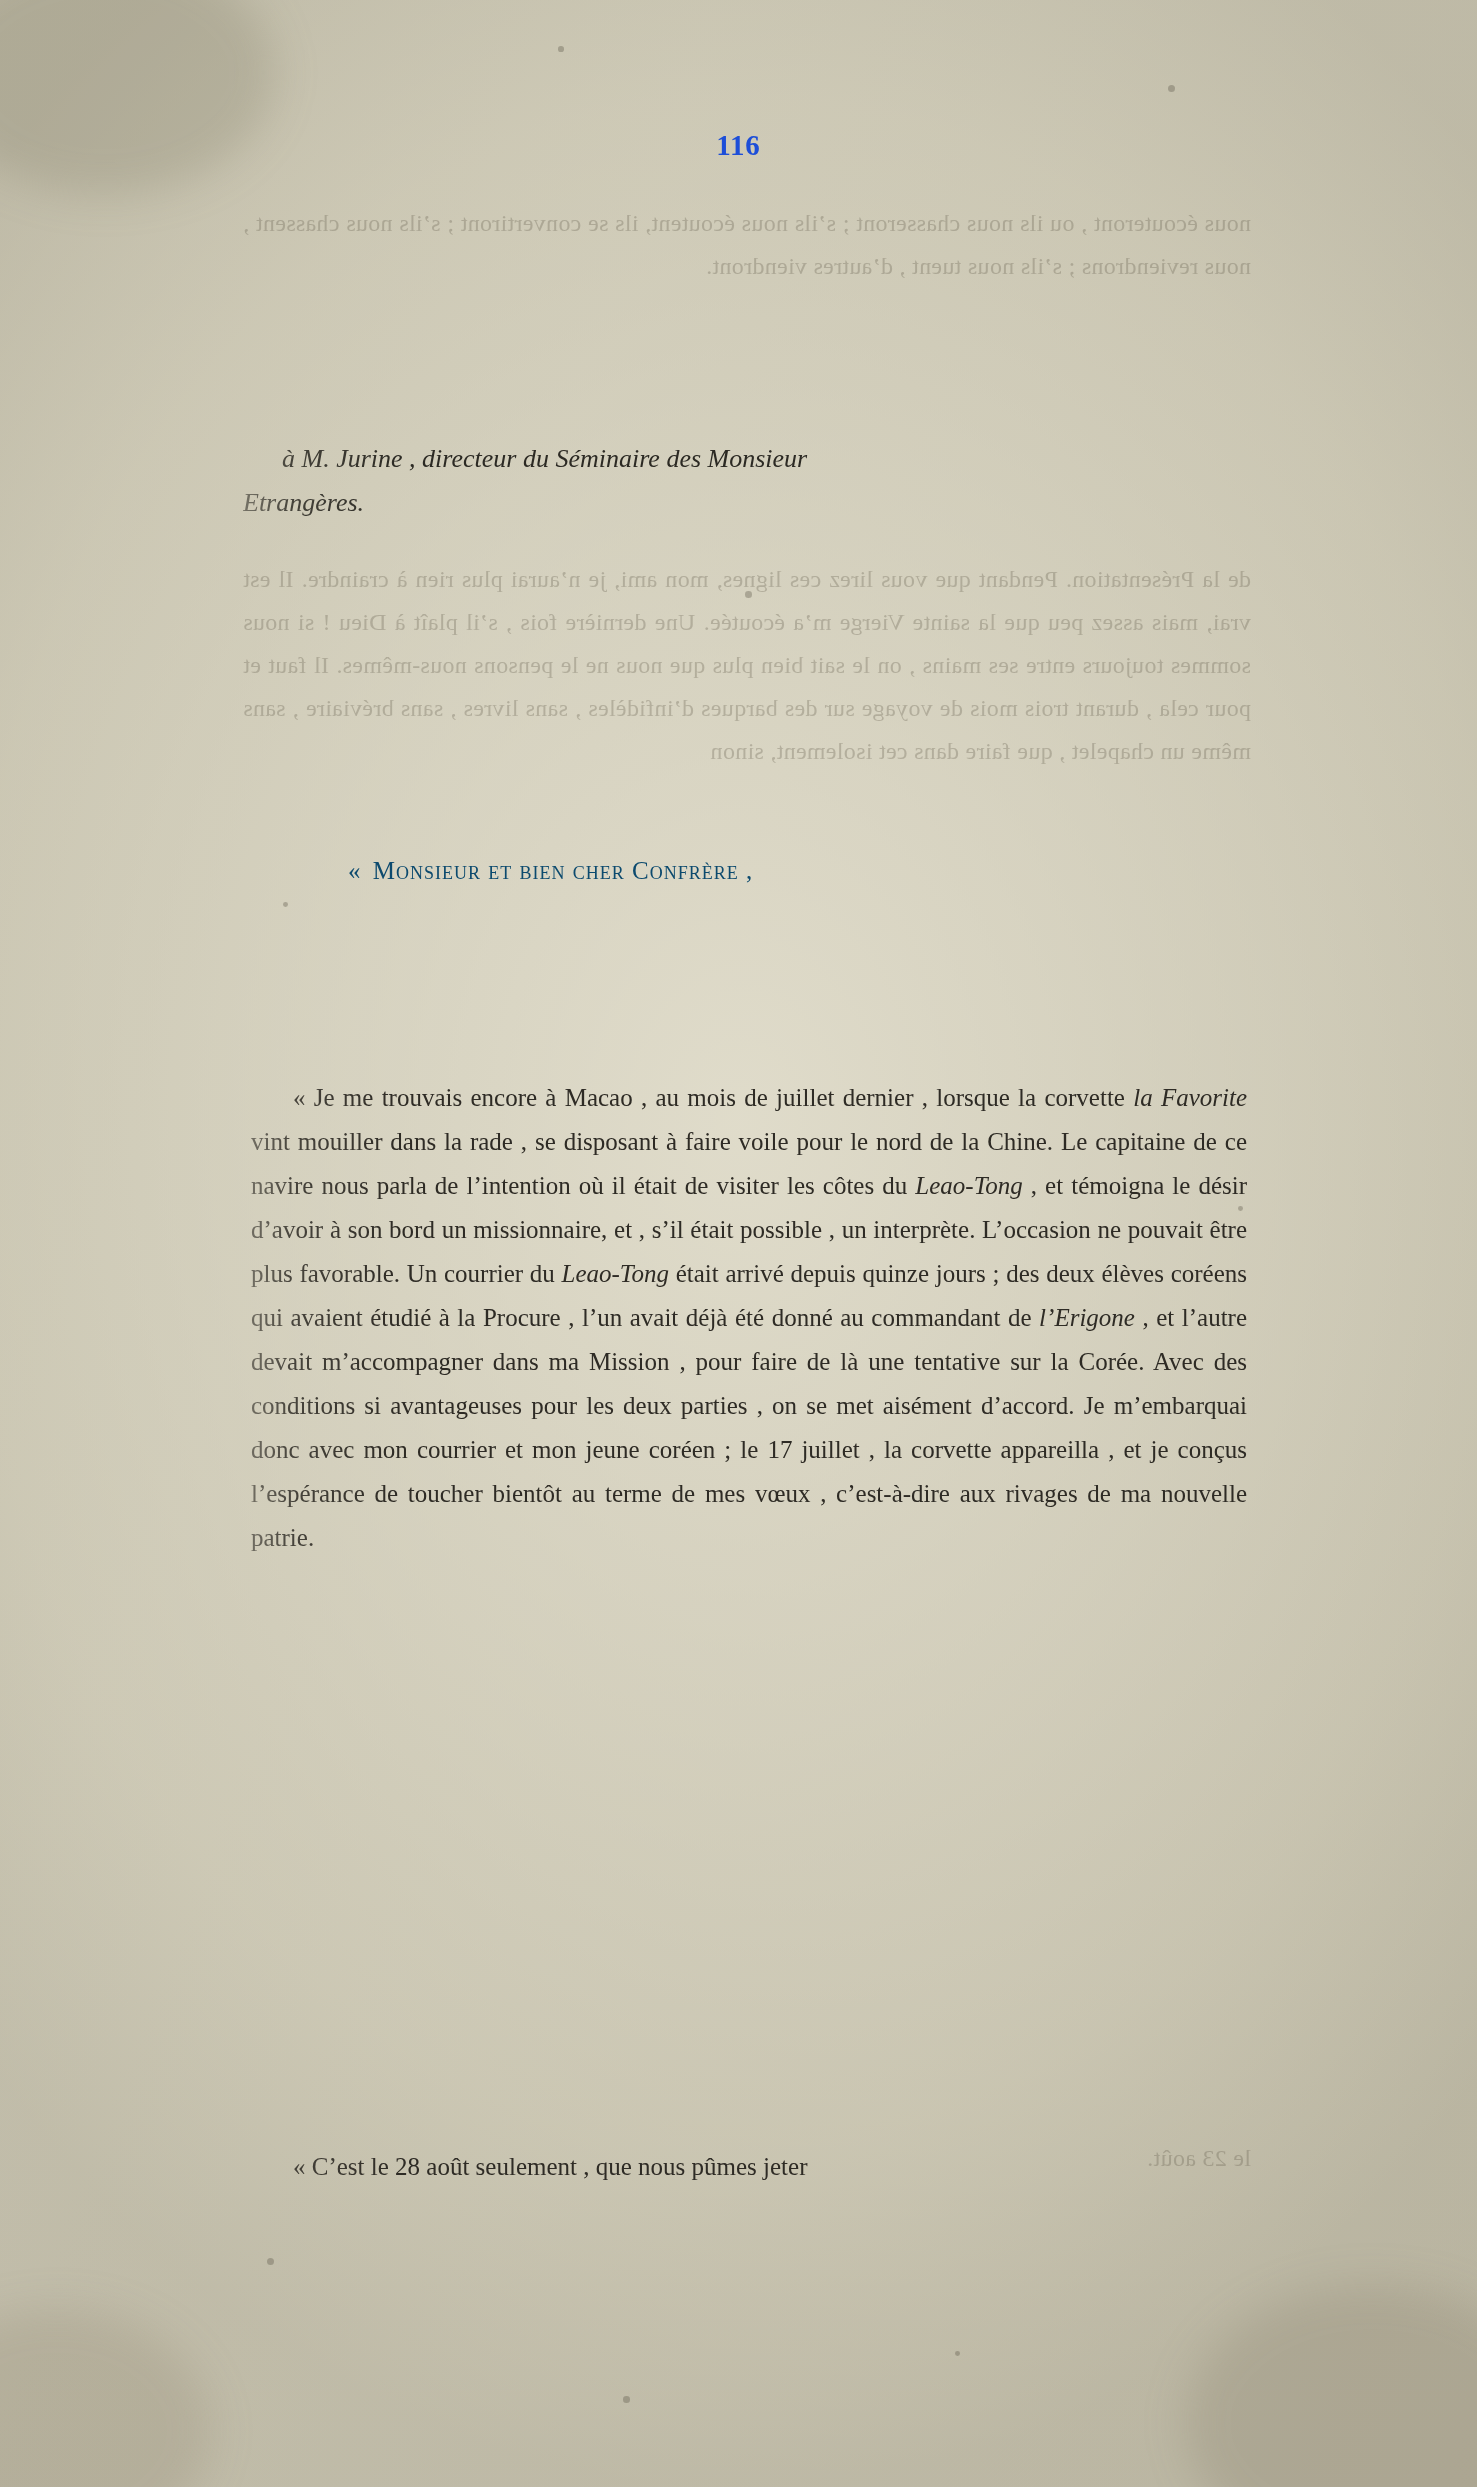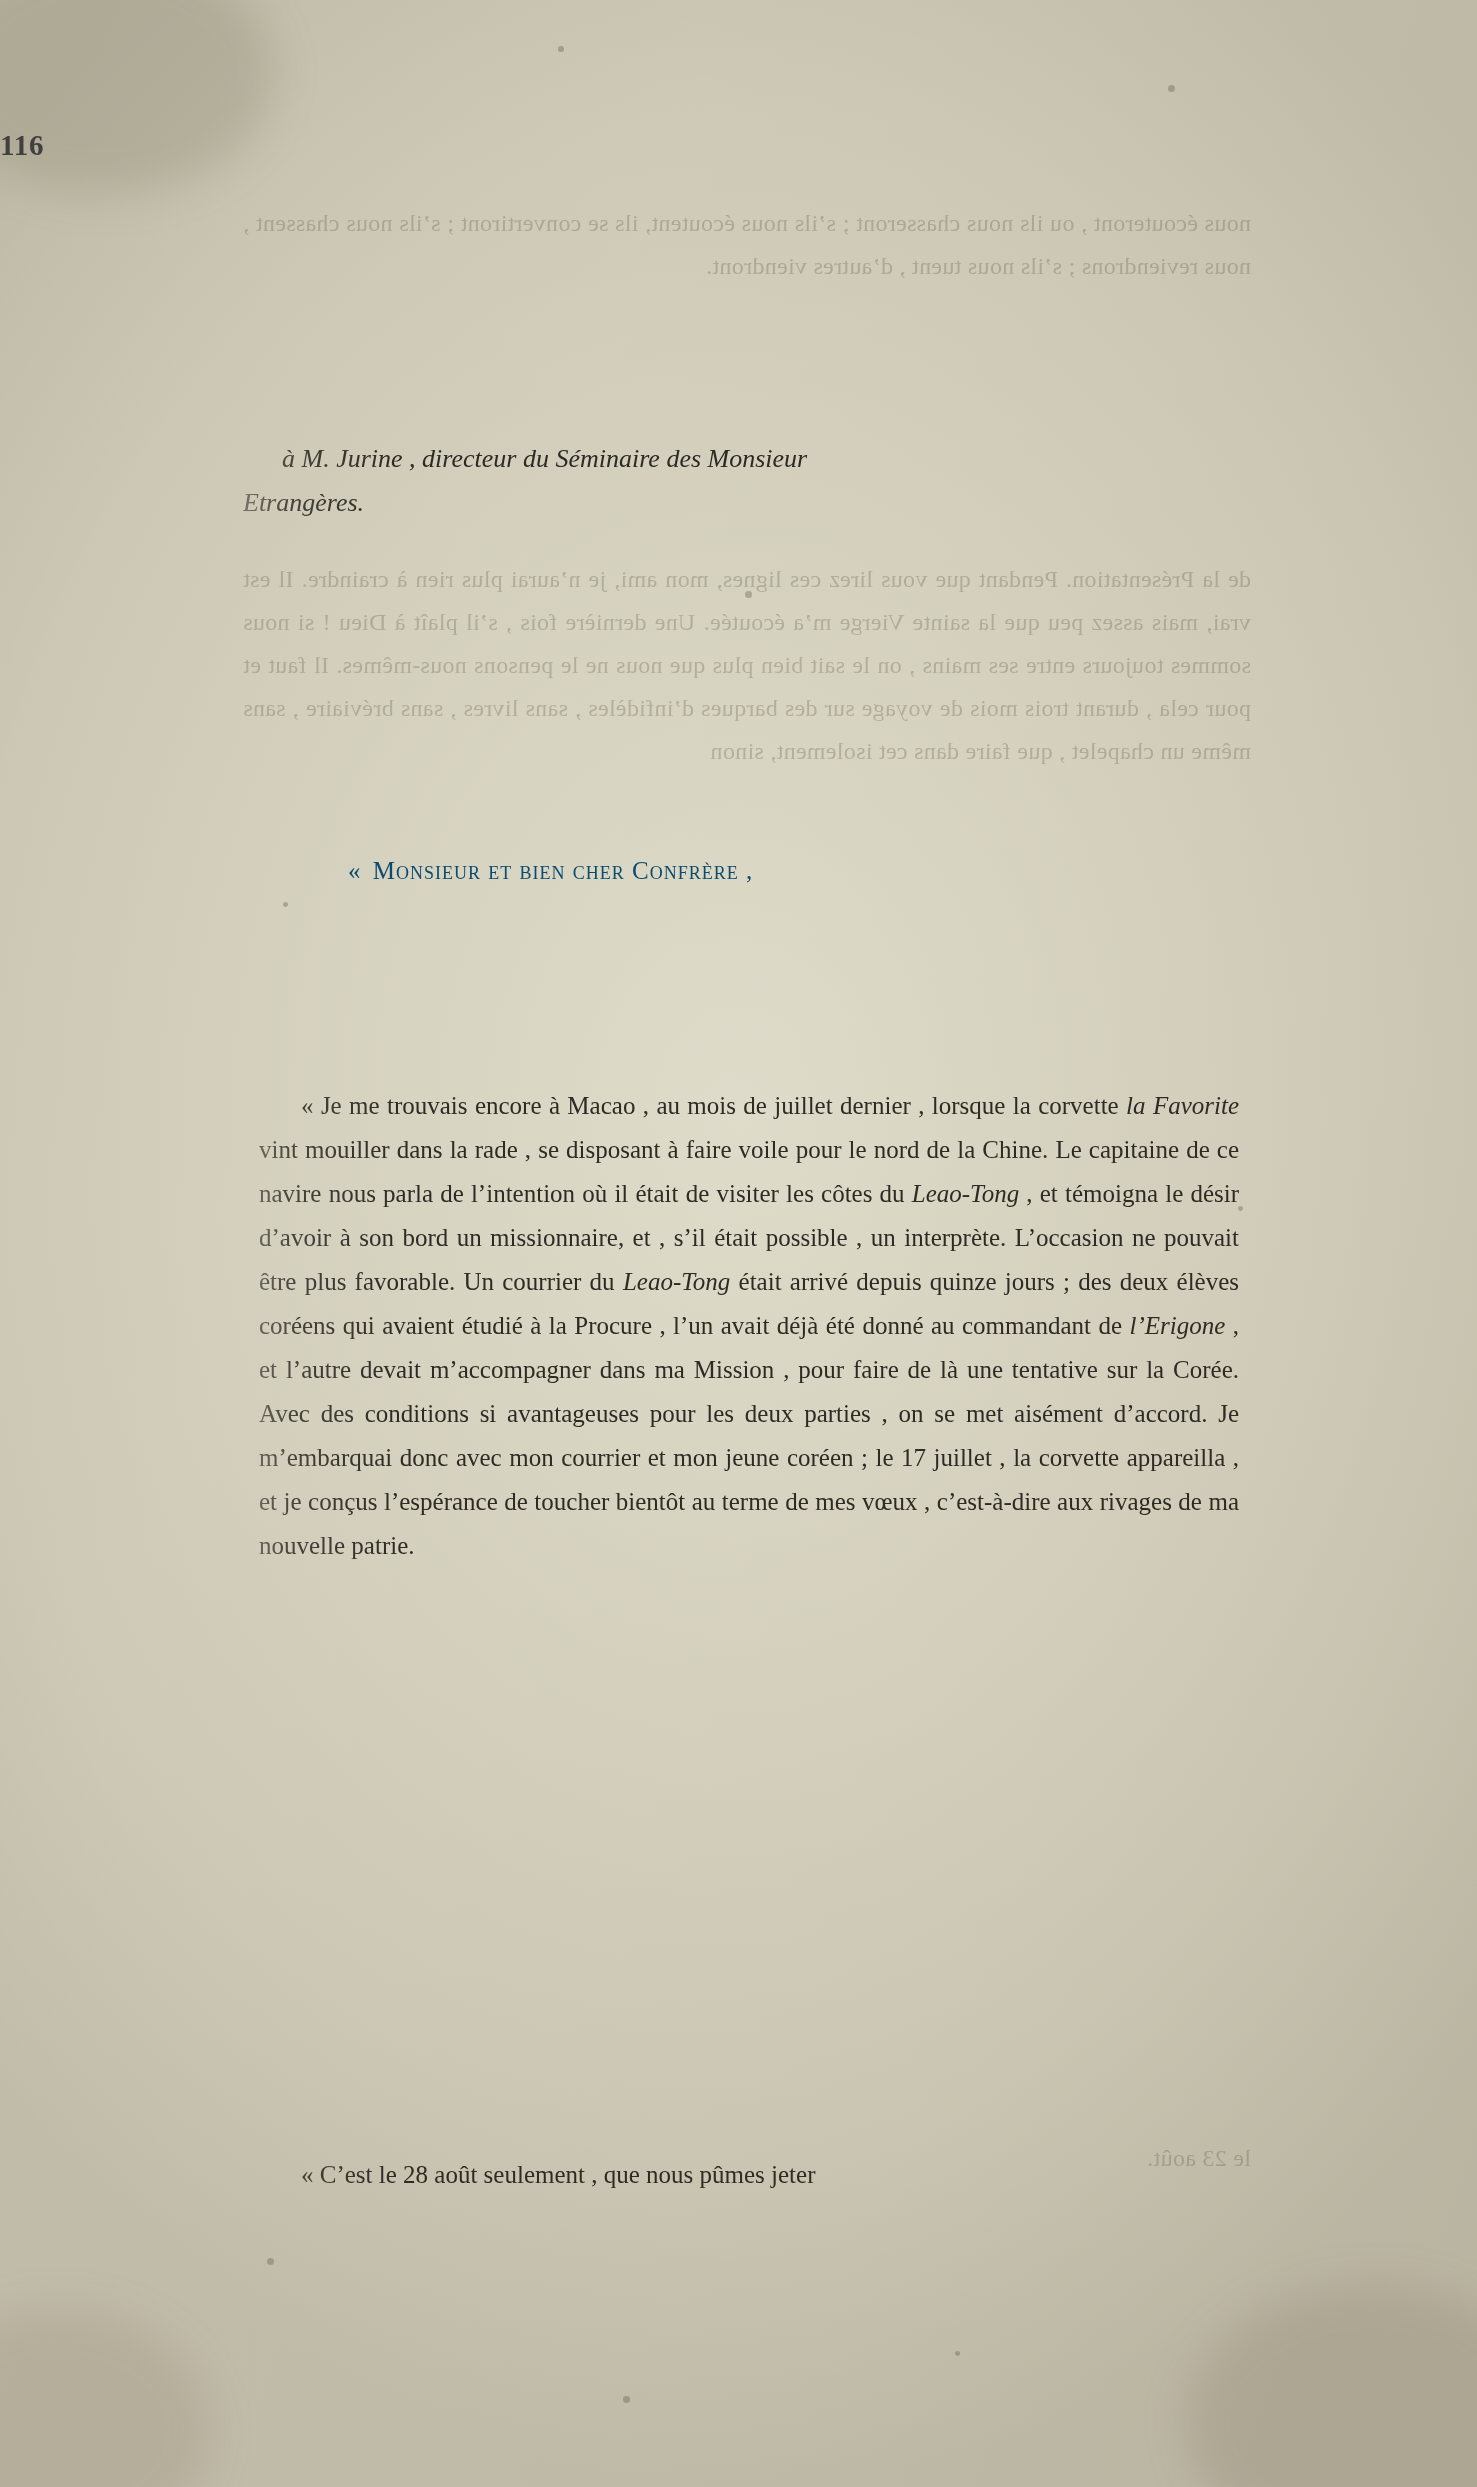--- a/index.html
+++ b/index.html
@@ -49,25 +49,25 @@
   }
   #bleed-top { top: 202px; }
   #bleed-mid { top: 558px; }
   #bleed-bot { top: 2137px; }
 
   .folio {
     position: absolute;
     top: 129px;
     left: 0;
     right: 0;
-    text-align: left;
+    text-align: center;
     font-size: 29px;
     font-weight: bold;
     letter-spacing: 0.8px;
-    color: #404040;
+    color: #1d4ed8;
   }
   .heading {
     position: absolute;
     top: 437px;
     left: 243px;
     width: 1012px;
     font-style: italic;
     font-size: 26px;
     line-height: 44px;
     color: #2c2a24;
@@ -90,21 +90,21 @@
     position: absolute;
     left: 243px;
     width: 1012px;
     font-size: 25px;
     line-height: 44px;
     color: #2e2b25;
     text-align: justify;
   }
   #para-1 { top: 1068px; }
   #para-2 { top: 2137px; }
-  .body-block p { margin: 16px; }
+  .body-block p { margin: 8px; }
   .body-block .indent { text-indent: 42px; }
   i { font-style: italic; }
   .fade-left {
     
     -webkit-mask-image: linear-gradient(90deg, rgba(0,0,0,0.55) 0px, rgba(0,0,0,0.85) 49px, #000 154px);
             mask-image: linear-gradient(90deg, rgba(0,0,0,0.55) 0px, rgba(0,0,0,0.85) 49px, #000 154px);
   }
   .corner-smudge {
     position: absolute;
     border-radius: 50%;

